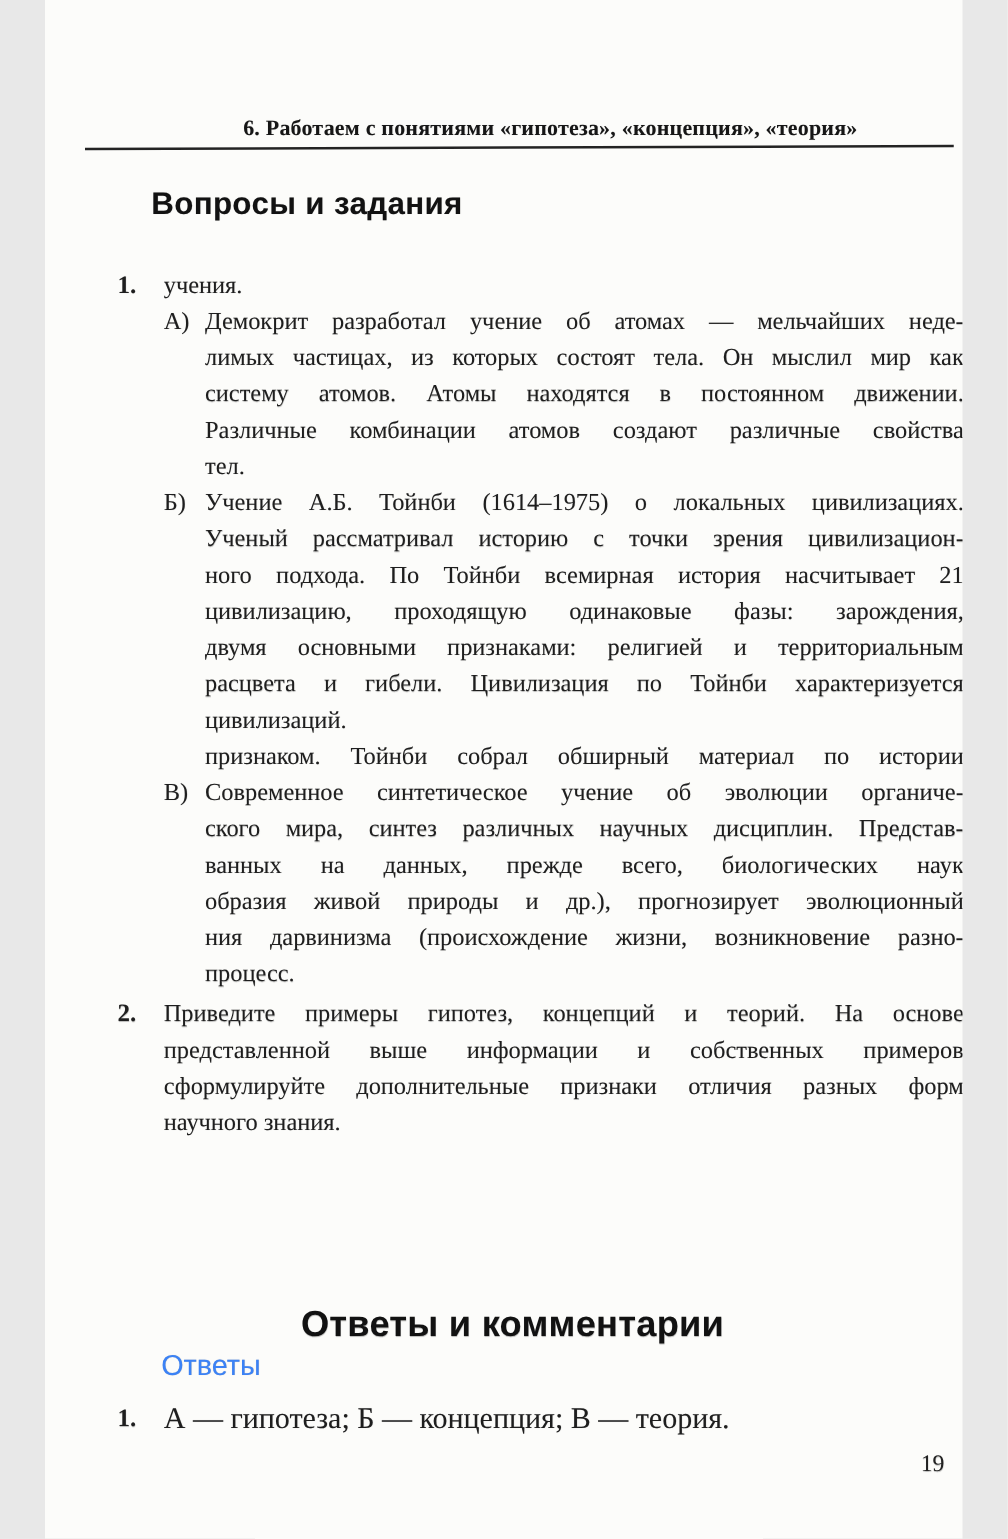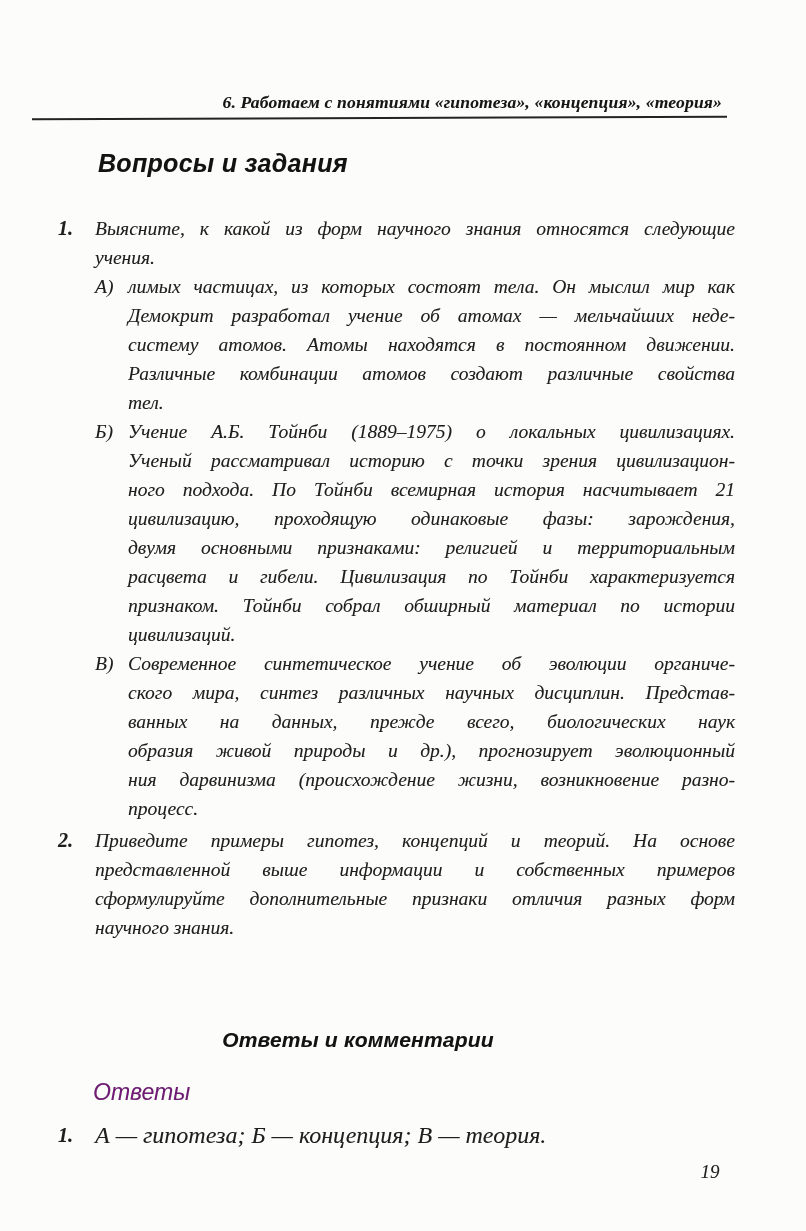--- a/index.html
+++ b/index.html
@@ -1,47 +1,46 @@
 <!DOCTYPE html>
 <html lang="ru"><head>
 <meta charset="utf-8">
 <style>
   html, body { margin: 0; padding: 0; background: #e8e8e8; }
   .page {
     position: relative;
-    width: 806px;
+    width: 734px;
     height: 1231px;
     margin: 0 auto;
     background: #fcfcfa;
     font-family: "Liberation Serif", serif;
     color: #1e1e1e;
     overflow: hidden;
     text-shadow: 0.2px 0.2px 0.6px rgba(25,25,25,0.28);
-    font-style: italic;
   }
   .running-head {
     position: absolute;
     top: 92px; left: 100px; right: 84px;
     text-align: right;
     font-weight: bold;
     font-size: 17.5px;
     letter-spacing: 0.2px;
     color: #161616;
     white-space: nowrap;
   }
   .head-rule {
     position: absolute;
     top: 117px; left: 32px;
     width: 695px; height: 2.4px;
     background: #232323;
     transform: rotate(-0.2deg);
   }
   .q-heading {
     position: absolute;
-    top: 149px; left: 98px;
+    top: 149px; left: 85px;
     margin: 0;
     font-family: "Liberation Sans", sans-serif;
     font-weight: bold;
     font-size: 25px;
     letter-spacing: 0.3px;
     color: #121212;
   }
   .content {
     position: absolute;
     top: 214px; left: 58px;
@@ -69,35 +68,35 @@
     flex: 0 0 33px;
     width: 33px;
     font-size: 19.5px;
     line-height: 29px;
   }
   .sub-body { flex: 1; min-width: 0; }
   .a-heading {
     position: absolute;
     top: 1028px; left: 58px;
     width: 600px;
-    margin: 0;
+    margin: 16px;
     text-align: center;
     font-family: "Liberation Sans", sans-serif;
     font-weight: bold;
-    font-size: 21px;
+    font-size: 29px;
     letter-spacing: 0.2px;
     color: #121212;
   }
   .a-sub {
     position: absolute;
     top: 1079px; left: 93px;
     font-family: "Liberation Sans", sans-serif;
     font-weight: 400;
     font-size: 23px;
-    color: #701a75;
+    color: #3b82f6;
   }
   .answer-row {
     position: absolute;
     top: 1121px; left: 58px;
     width: 677px;
     display: flex;
     align-items: flex-start;
   }
   .answer-text {
     flex: 1;
@@ -122,46 +121,45 @@
   <div class="head-rule"></div>
 
   <h1 class="q-heading">Вопросы и задания</h1>
 
   <div class="content">
 
     <div class="q-item">
       <div class="q-num">1.</div>
       <div class="q-body">
         <div>
-            <div class="jline">Выясните, к какой из форм научного знания относятся следующие</div>
             <div class="jline last">учения.</div>
           </div>
 
         <div class="sub-item">
           <div class="sub-label">А)</div>
           <div class="sub-body">
+              <div class="jline">Демокрит разработал учение об атомах — мельчайших неде-</div>
               <div class="jline">лимых частицах, из которых состоят тела. Он мыслил мир как</div>
-              <div class="jline">Демокрит разработал учение об атомах — мельчайших неде-</div>
               <div class="jline">систему атомов. Атомы находятся в постоянном движении.</div>
               <div class="jline">Различные комбинации атомов создают различные свойства</div>
               <div class="jline last">тел.</div>
             </div>
         </div>
 
         <div class="sub-item">
           <div class="sub-label">Б)</div>
           <div class="sub-body">
-              <div class="jline">Учение А.Б. Тойнби (1889–1975) о локальных цивилизациях.</div>
+              <div class="jline">Учение А.Б. Тойнби (1614–1975) о локальных цивилизациях.</div>
               <div class="jline">Ученый рассматривал историю с точки зрения цивилизацион-</div>
               <div class="jline">ного подхода. По Тойнби всемирная история насчитывает 21</div>
               <div class="jline">цивилизацию, проходящую одинаковые фазы: зарождения,</div>
               <div class="jline">двумя основными признаками: религией и территориальным</div>
               <div class="jline">расцвета и гибели. Цивилизация по Тойнби характеризуется</div>
+              <div class="jline last">цивилизаций.</div>
               <div class="jline">признаком. Тойнби собрал обширный материал по истории</div>
-              <div class="jline last">цивилизаций.</div>
             </div>
         </div>
 
         <div class="sub-item">
           <div class="sub-label">В)</div>
           <div class="sub-body">
               <div class="jline">Современное синтетическое учение об эволюции органиче-</div>
               <div class="jline">ского мира, синтез различных научных дисциплин. Представ-</div>
               <div class="jline">ванных на данных, прежде всего, биологических наук</div>
               <div class="jline">образия живой природы и др.), прогнозирует эволюционный</div>

